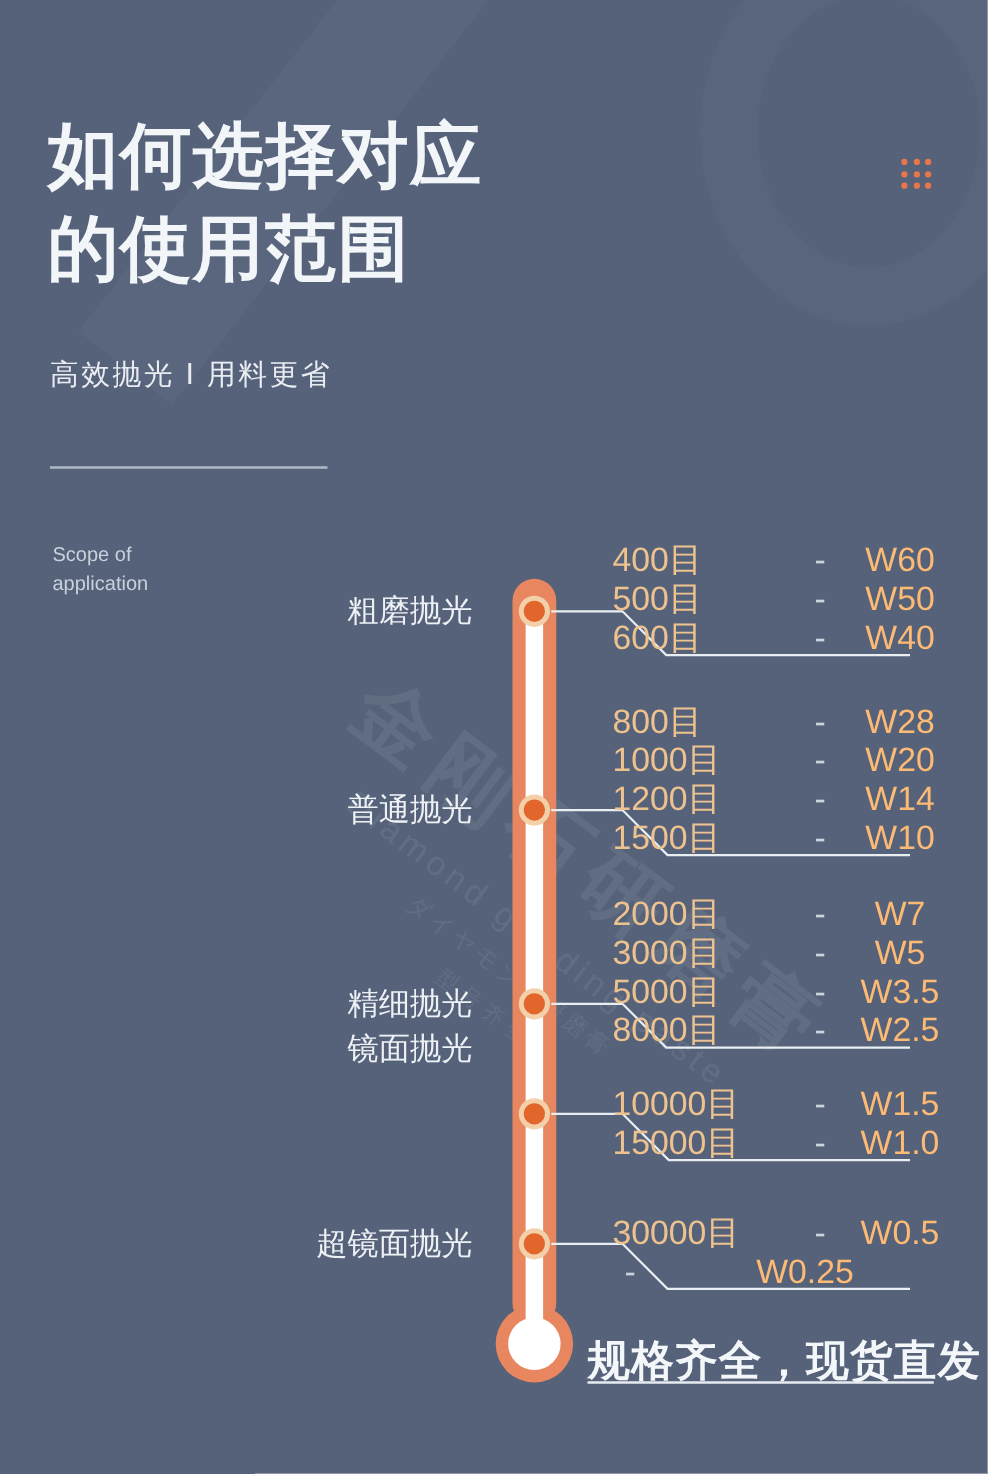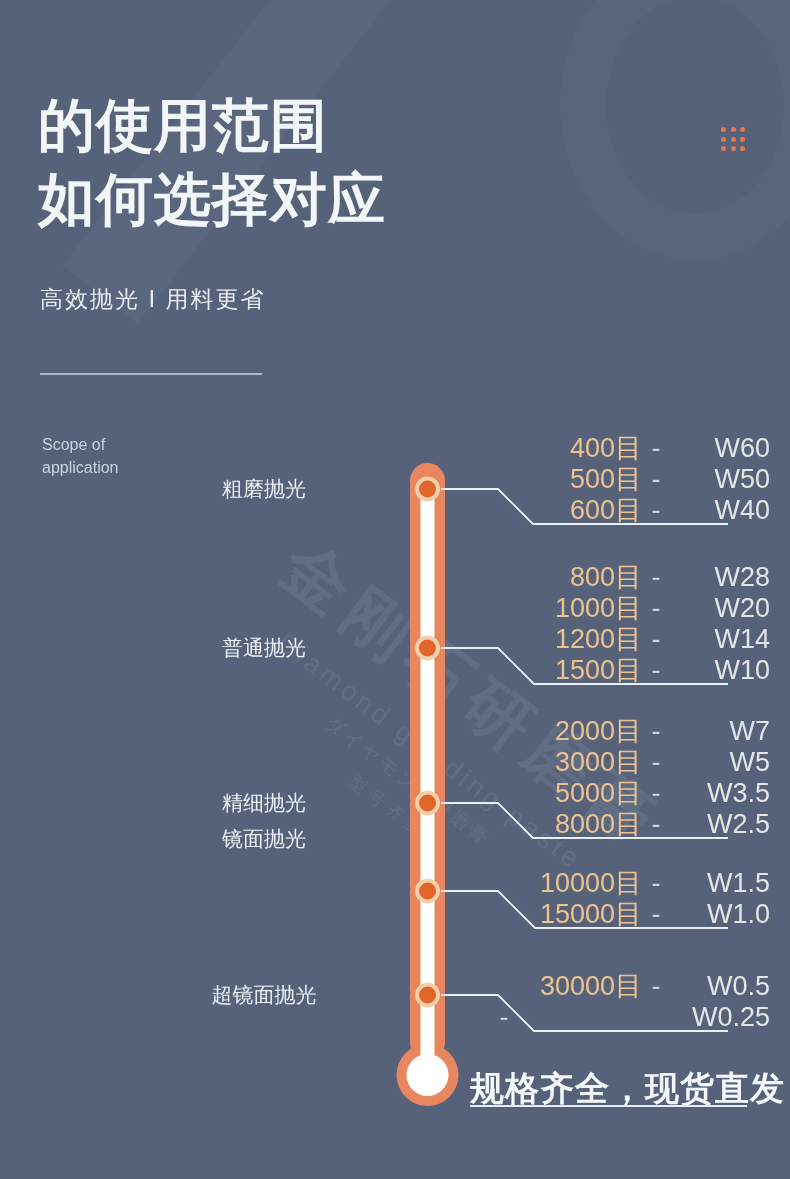--- a/index.html
+++ b/index.html
@@ -44,28 +44,28 @@
     background:#C6CFD9; opacity:0.8;
   }
   .scope{
     position:absolute; left:42px; top:433px;
     color:#C9D2DC; font-size:16px; line-height:23px;
   }
 
   #tl-svg{position:absolute; left:0; top:0;}
 
   .tl-label{
-    position:absolute; left:150px; width:228px; text-align:center;
-    color:#EDF1F5; font-size:21px; line-height:38px; white-space:nowrap;
+    position:absolute; left:150px; width:228px; text-align:right;
+    color:#EDF1F5; font-size:25px; line-height:38px; white-space:nowrap;
   }
   .val-group{position:absolute; left:490px; width:280px;}
   .val-row{display:flex; height:31px; line-height:31px; font-size:27px; white-space:nowrap;}
-  .val-mesh{width:152px; text-align:right; color:#EDC28E;}
+  .val-mesh{width:152px; color:#EDC28E;}
   .val-dash{width:28px; text-align:center; color:#CBD3DC;}
-  .val-w{flex:1; text-align:right; color:#e5e5e5;}
+  .val-w{flex:1; text-align:center; color:#fdba74;}
 
   .footer-text{
     position:absolute; left:470px; top:1066px;
     color:#F4F7FA; font-size:34px; font-weight:700; letter-spacing:1px;
     white-space:nowrap;
     font-family:Liberation Mono, monospace;
   }
   .footer-underline{
     position:absolute; left:470px; top:1105px; width:277px; height:2px;
     background:#E6EBF1;
@@ -80,22 +80,22 @@
   <div class="ghost-ring"></div>
 
   <div class="watermark">
     <div class="wm-cn">金刚石研磨膏</div>
     <div class="wm-en">Diamond grinding paste</div>
     <div class="wm-jp">ダイヤモンド研磨膏</div>
     <div class="wm-extra">型号齐全</div>
   </div>
 
   <div class="title">
+    <div>如何选择对应</div>
     <div>的使用范围</div>
-    <div>如何选择对应</div>
   </div>
 
   <div class="dots-grid">
     <span></span>
       <span></span>
       <span></span>
     <span></span>
       <span></span>
       <span></span>
     <span></span>

